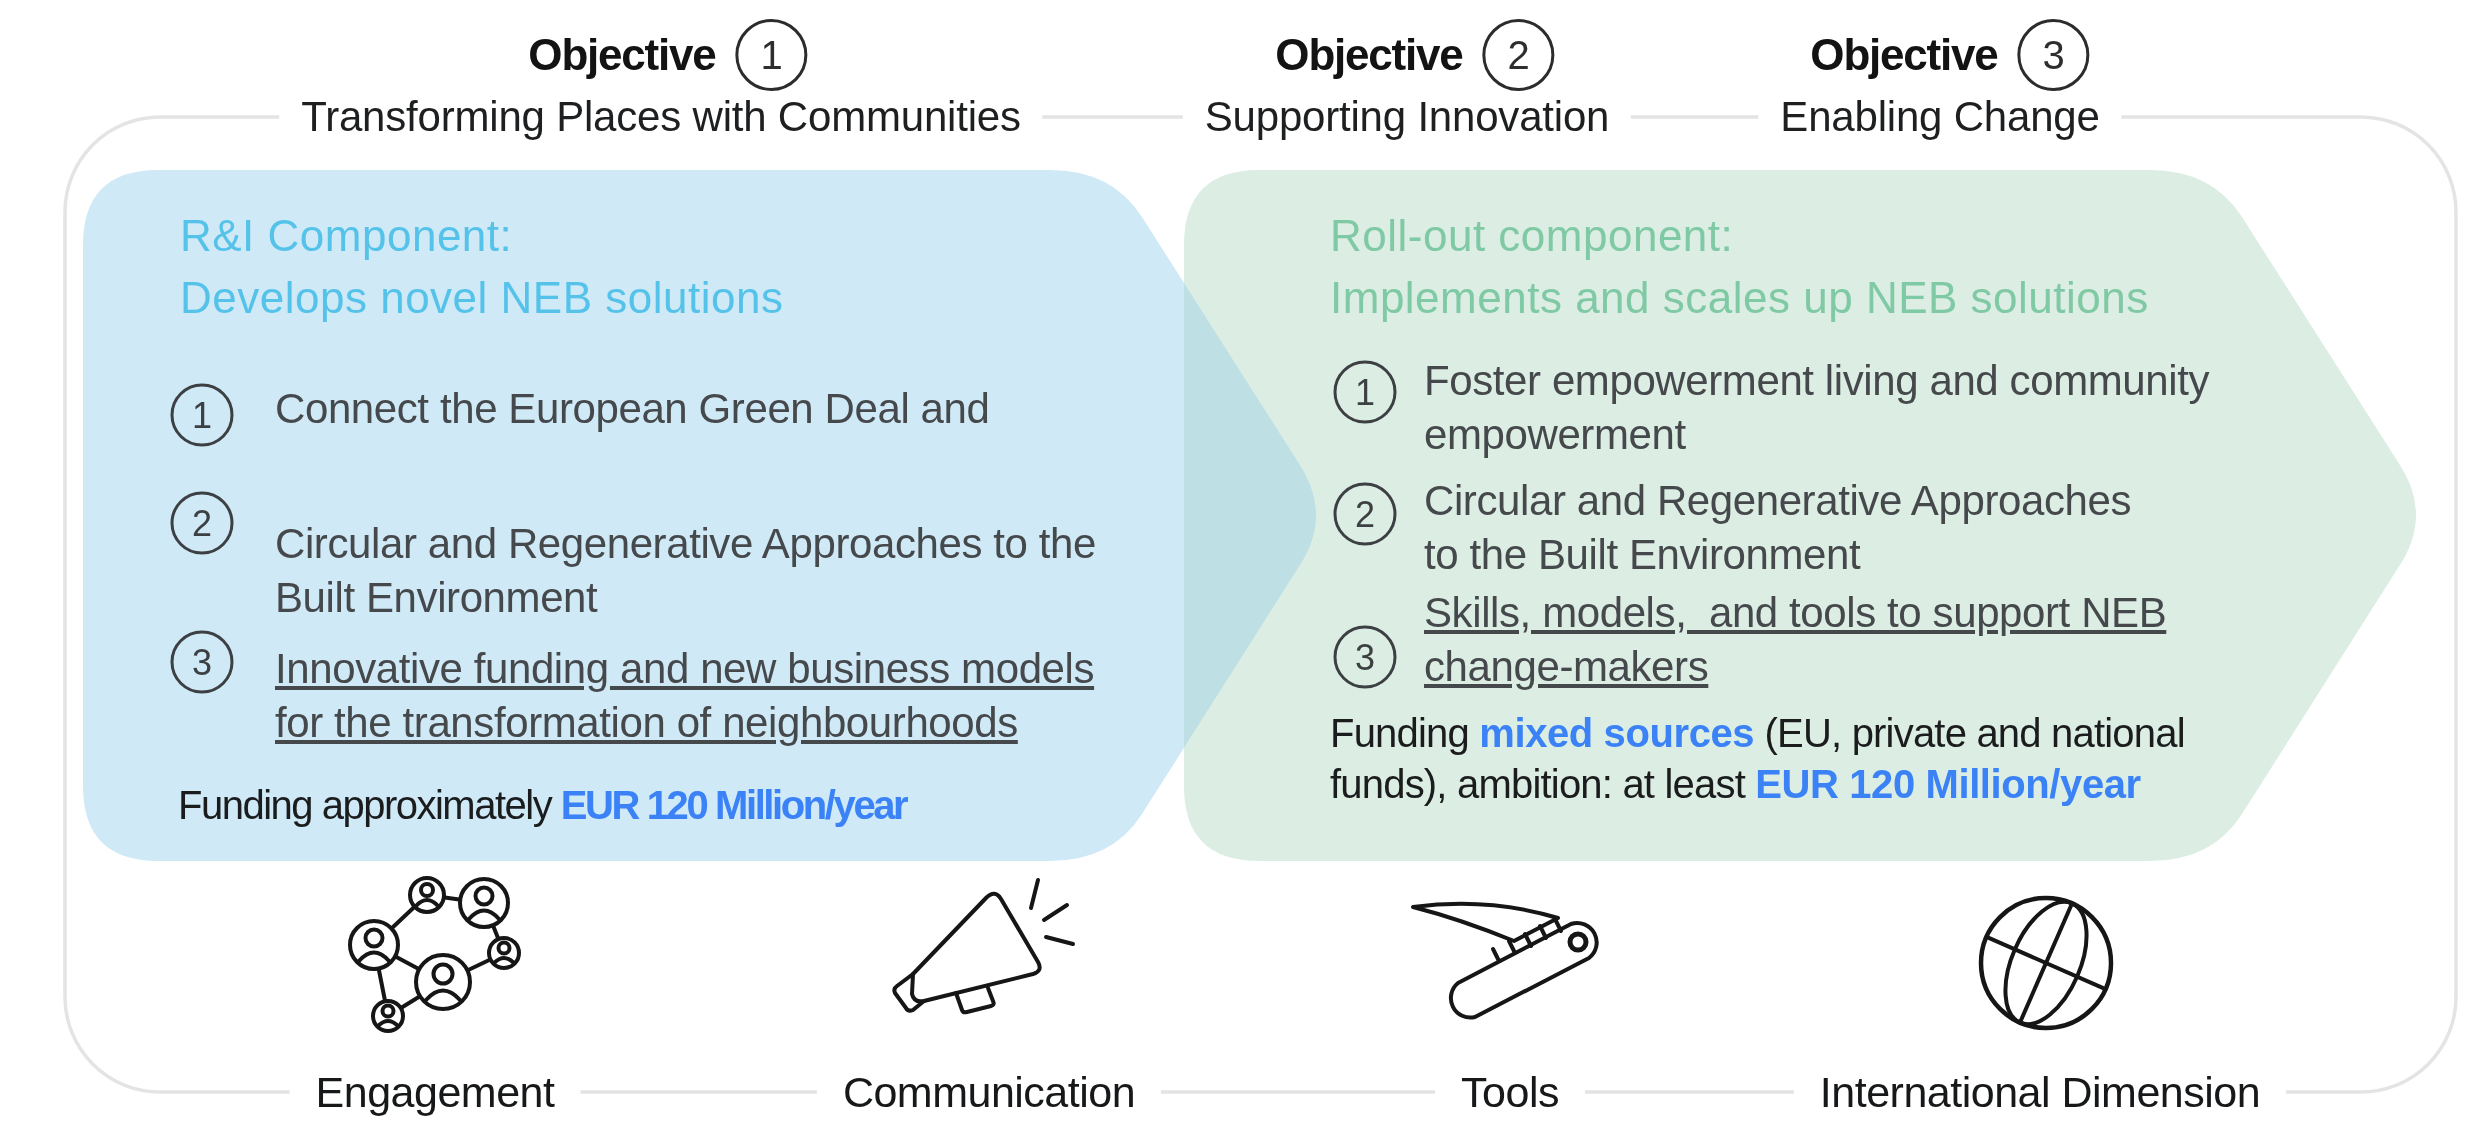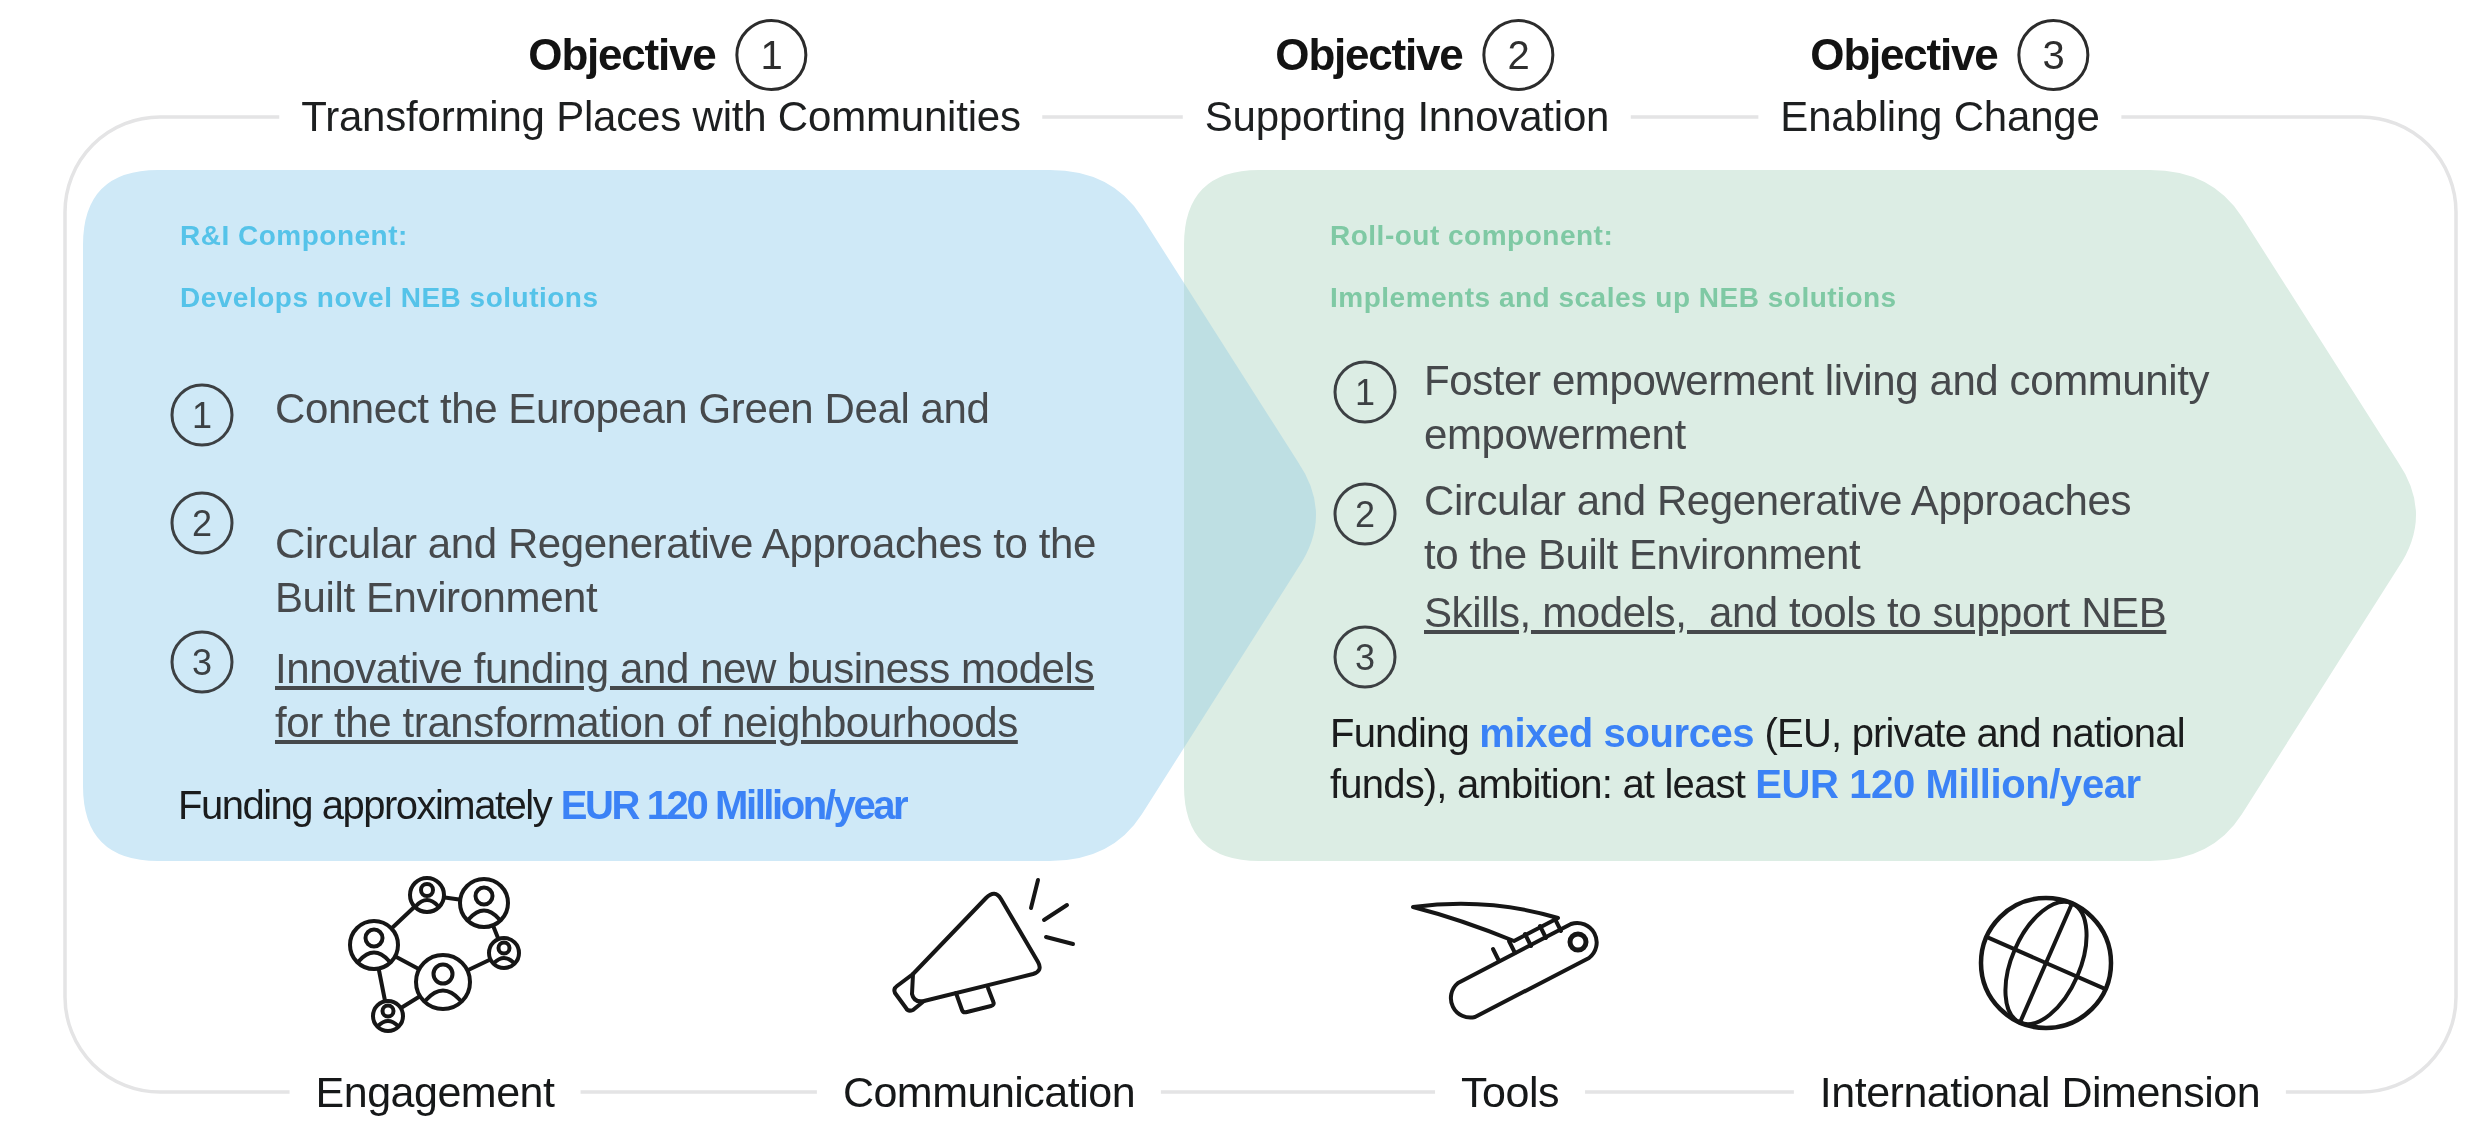--- a/index.html
+++ b/index.html
@@ -10,21 +10,21 @@
   
   .obj-group{position:absolute;top:24px;height:62px;display:flex;align-items:center;gap:20px;
              transform:translateX(-50%);}
   .obj-word{font-weight:bold;font-size:44px;letter-spacing:-1.2px;color:#131313;line-height:62px;}
   .obj-circle{width:72px;height:72px;border:3px solid #2c2c2c;border-radius:50%;
               display:flex;align-items:center;justify-content:center;
               font-size:40px;color:#2e2e2e;box-sizing:border-box;font-weight:400;}
   .subtitle{position:absolute;top:92px;transform:translateX(-50%);background:#fff;
             padding:0 22px;font-size:42px;letter-spacing:-0.2px;color:#1d1f20;line-height:50px;white-space:nowrap;}
   
-  .box-heading{position:absolute;font-weight:bold;font-size:28px;letter-spacing:0.5px;line-height:62px;}
+  .box-heading{position:absolute;font-weight:normal;font-size:44px;letter-spacing:0.5px;line-height:62px;}
   .box-heading div{white-space:pre;}
   .box-heading.blue{color:#55c3e9;}
   .box-heading.green{color:#7fc9a4;}
   
   .num-circle{position:absolute;width:63px;height:63px;border:3px solid #3c4043;border-radius:50%;
               box-sizing:border-box;display:flex;align-items:center;justify-content:center;
               font-size:36px;color:#3c4043;transform:translate(-50%,-50%);}
   .item-text{position:absolute;font-size:42px;letter-spacing:-0.4px;line-height:54px;color:#46494c;}
   .item-text div{white-space:pre;}
   
@@ -115,20 +115,21 @@
 
   <div class="num-circle" style="left:1365px;top:514px;">2</div>
   <div class="item-text" style="left:1424px;top:474px;">
     <div>Circular and Regenerative Approaches</div>
     <div>to the Built Environment</div>
   </div>
 
   <div class="num-circle" style="left:1365px;top:657px;">3</div>
   <div class="item-text" style="left:1424px;top:586px;text-decoration:underline;">
     <div>Skills, models,  and tools to support NEB</div>
+    <div>change-makers</div>
   </div>
 
   <div class="funding green" style="left:1330px;top:708px;">
     <div><span>Funding </span><b>mixed sources</b><span> (EU, private and national</span></div>
     <div><span>funds), ambition: at least </span><b>EUR 120 Million/year</b></div>
   </div>
 
   <svg class="abs" style="left:0;top:0;" width="2488" height="1124" viewBox="0 0 2488 1124" fill="none" stroke="#161616" stroke-width="4" stroke-linecap="round" stroke-linejoin="round">
 
     <g>

